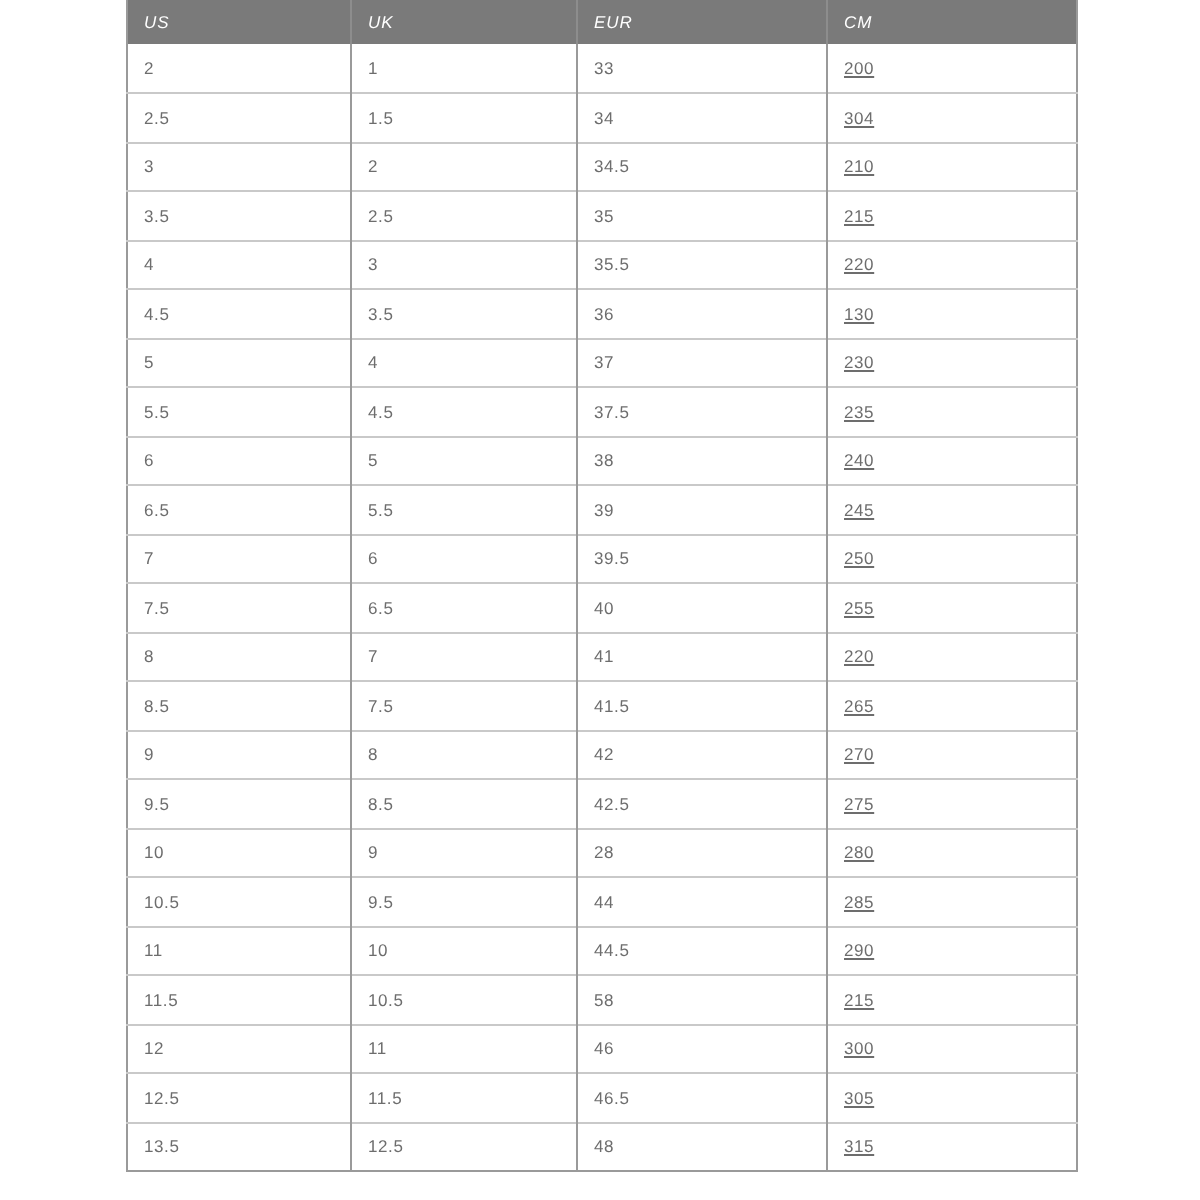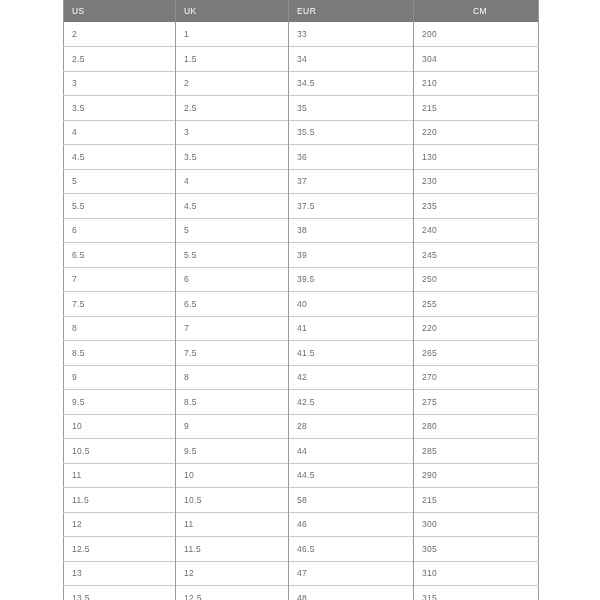--- a/index.html
+++ b/index.html
@@ -42,39 +42,40 @@
     margin: 0;
     text-align: left;
     vertical-align: middle;
     font-size: 8.5px;
     font-weight: normal;
     letter-spacing: 0.45px;
     color: #ffffff;
     border-right: 1px solid #8d8d8d;
     box-sizing: border-box;
     white-space: nowrap;
-  }
-  thead th:last-child { border-right: none; text-align: center; }
+    font-style: italic;
+  }
+  thead th:last-child { border-right: none; }
 
   tbody td {
     height: 24.5px;
     padding: 0 0 0 8px;
     text-align: left;
     vertical-align: middle;
     font-size: 8.5px;
     font-weight: normal;
     letter-spacing: 0.3px;
     color: #6d6d6d;
     background: #ffffff;
     border-top: 1px solid #c9c9c9;
     border-right: 1px solid #9a9a9a;
     box-sizing: border-box;
     white-space: nowrap;
   }
-  tbody td:last-child { border-right: none; }
+  tbody td:last-child { border-right: none; text-decoration: underline; }
   tbody tr:first-child td { border-top: none; }
 </style>
 </head>
 <body>
 
 <div id="size-chart-wrap">
   <table class="size-table">
     <colgroup>
       <col class="c-us">
       <col class="c-uk">
@@ -216,26 +217,20 @@
           <td>46</td>
           <td>300</td>
         </tr>
         <tr>
           <td>12.5</td>
           <td>11.5</td>
           <td>46.5</td>
           <td>305</td>
         </tr>
         <tr>
-          <td>13</td>
-          <td>12</td>
-          <td>47</td>
-          <td>310</td>
-        </tr>
-        <tr>
           <td>13.5</td>
           <td>12.5</td>
           <td>48</td>
           <td>315</td>
         </tr>
       </tbody>
   </table>
 </div>
 
 </body></html>

